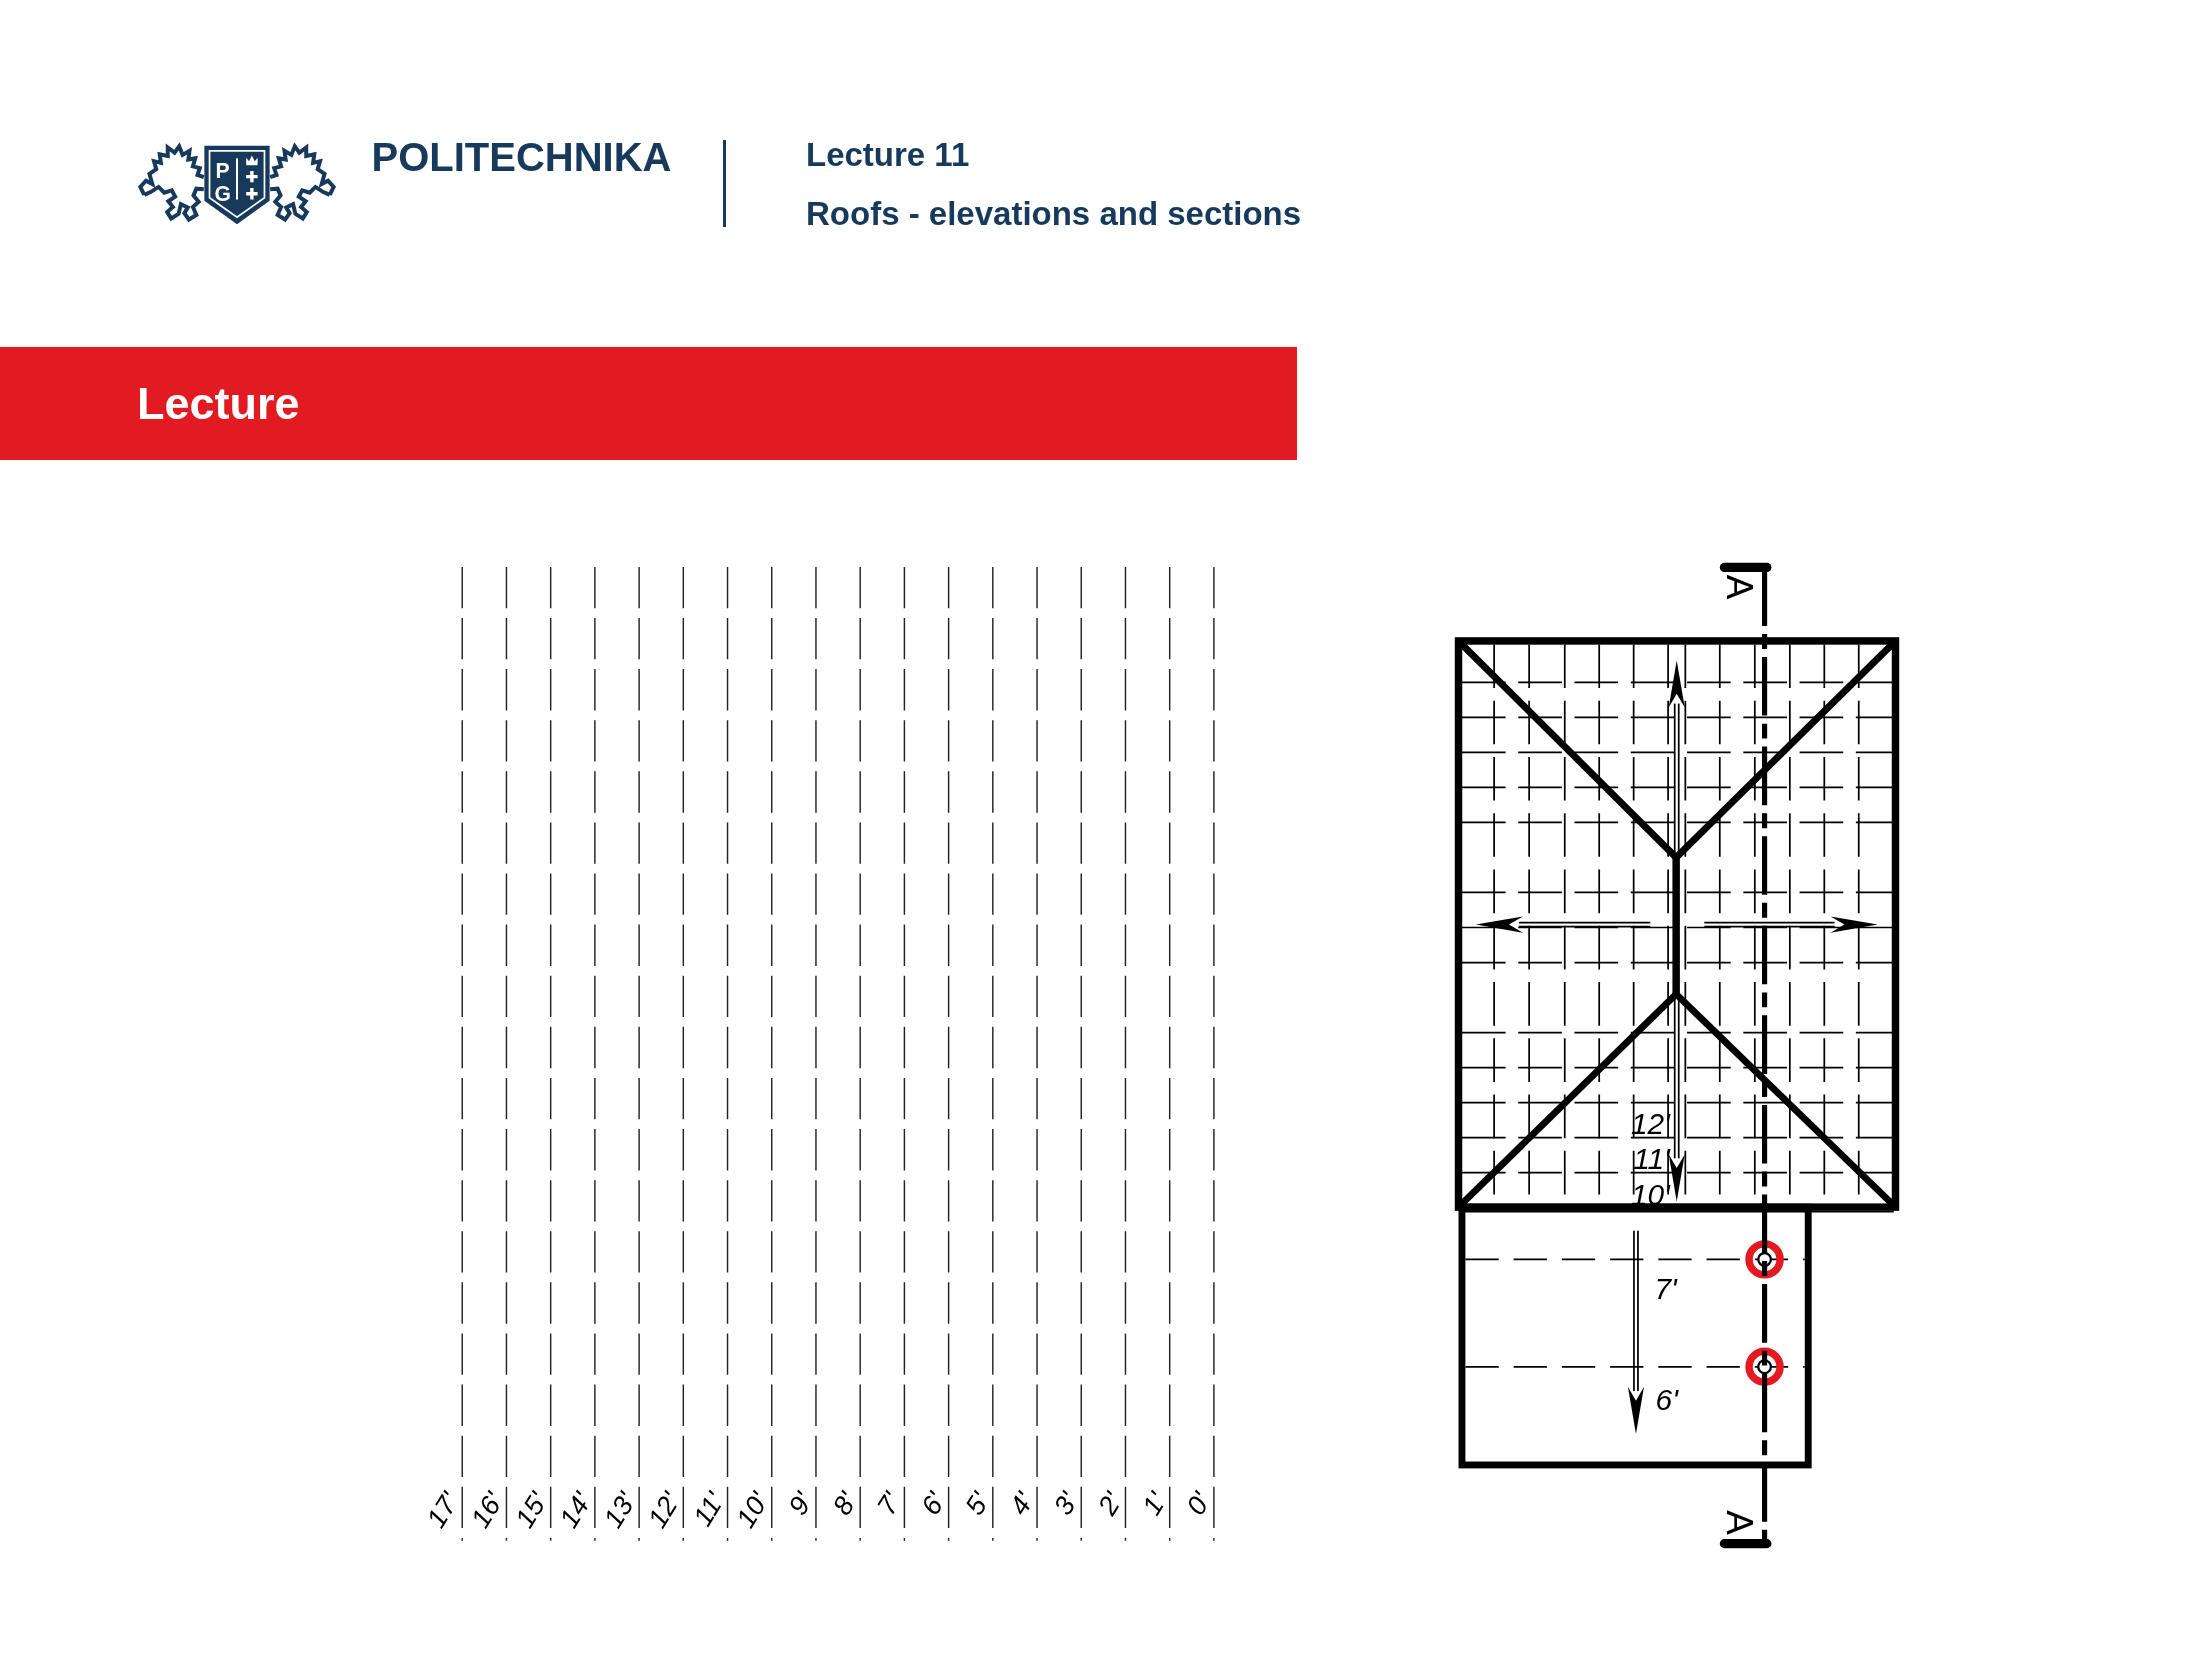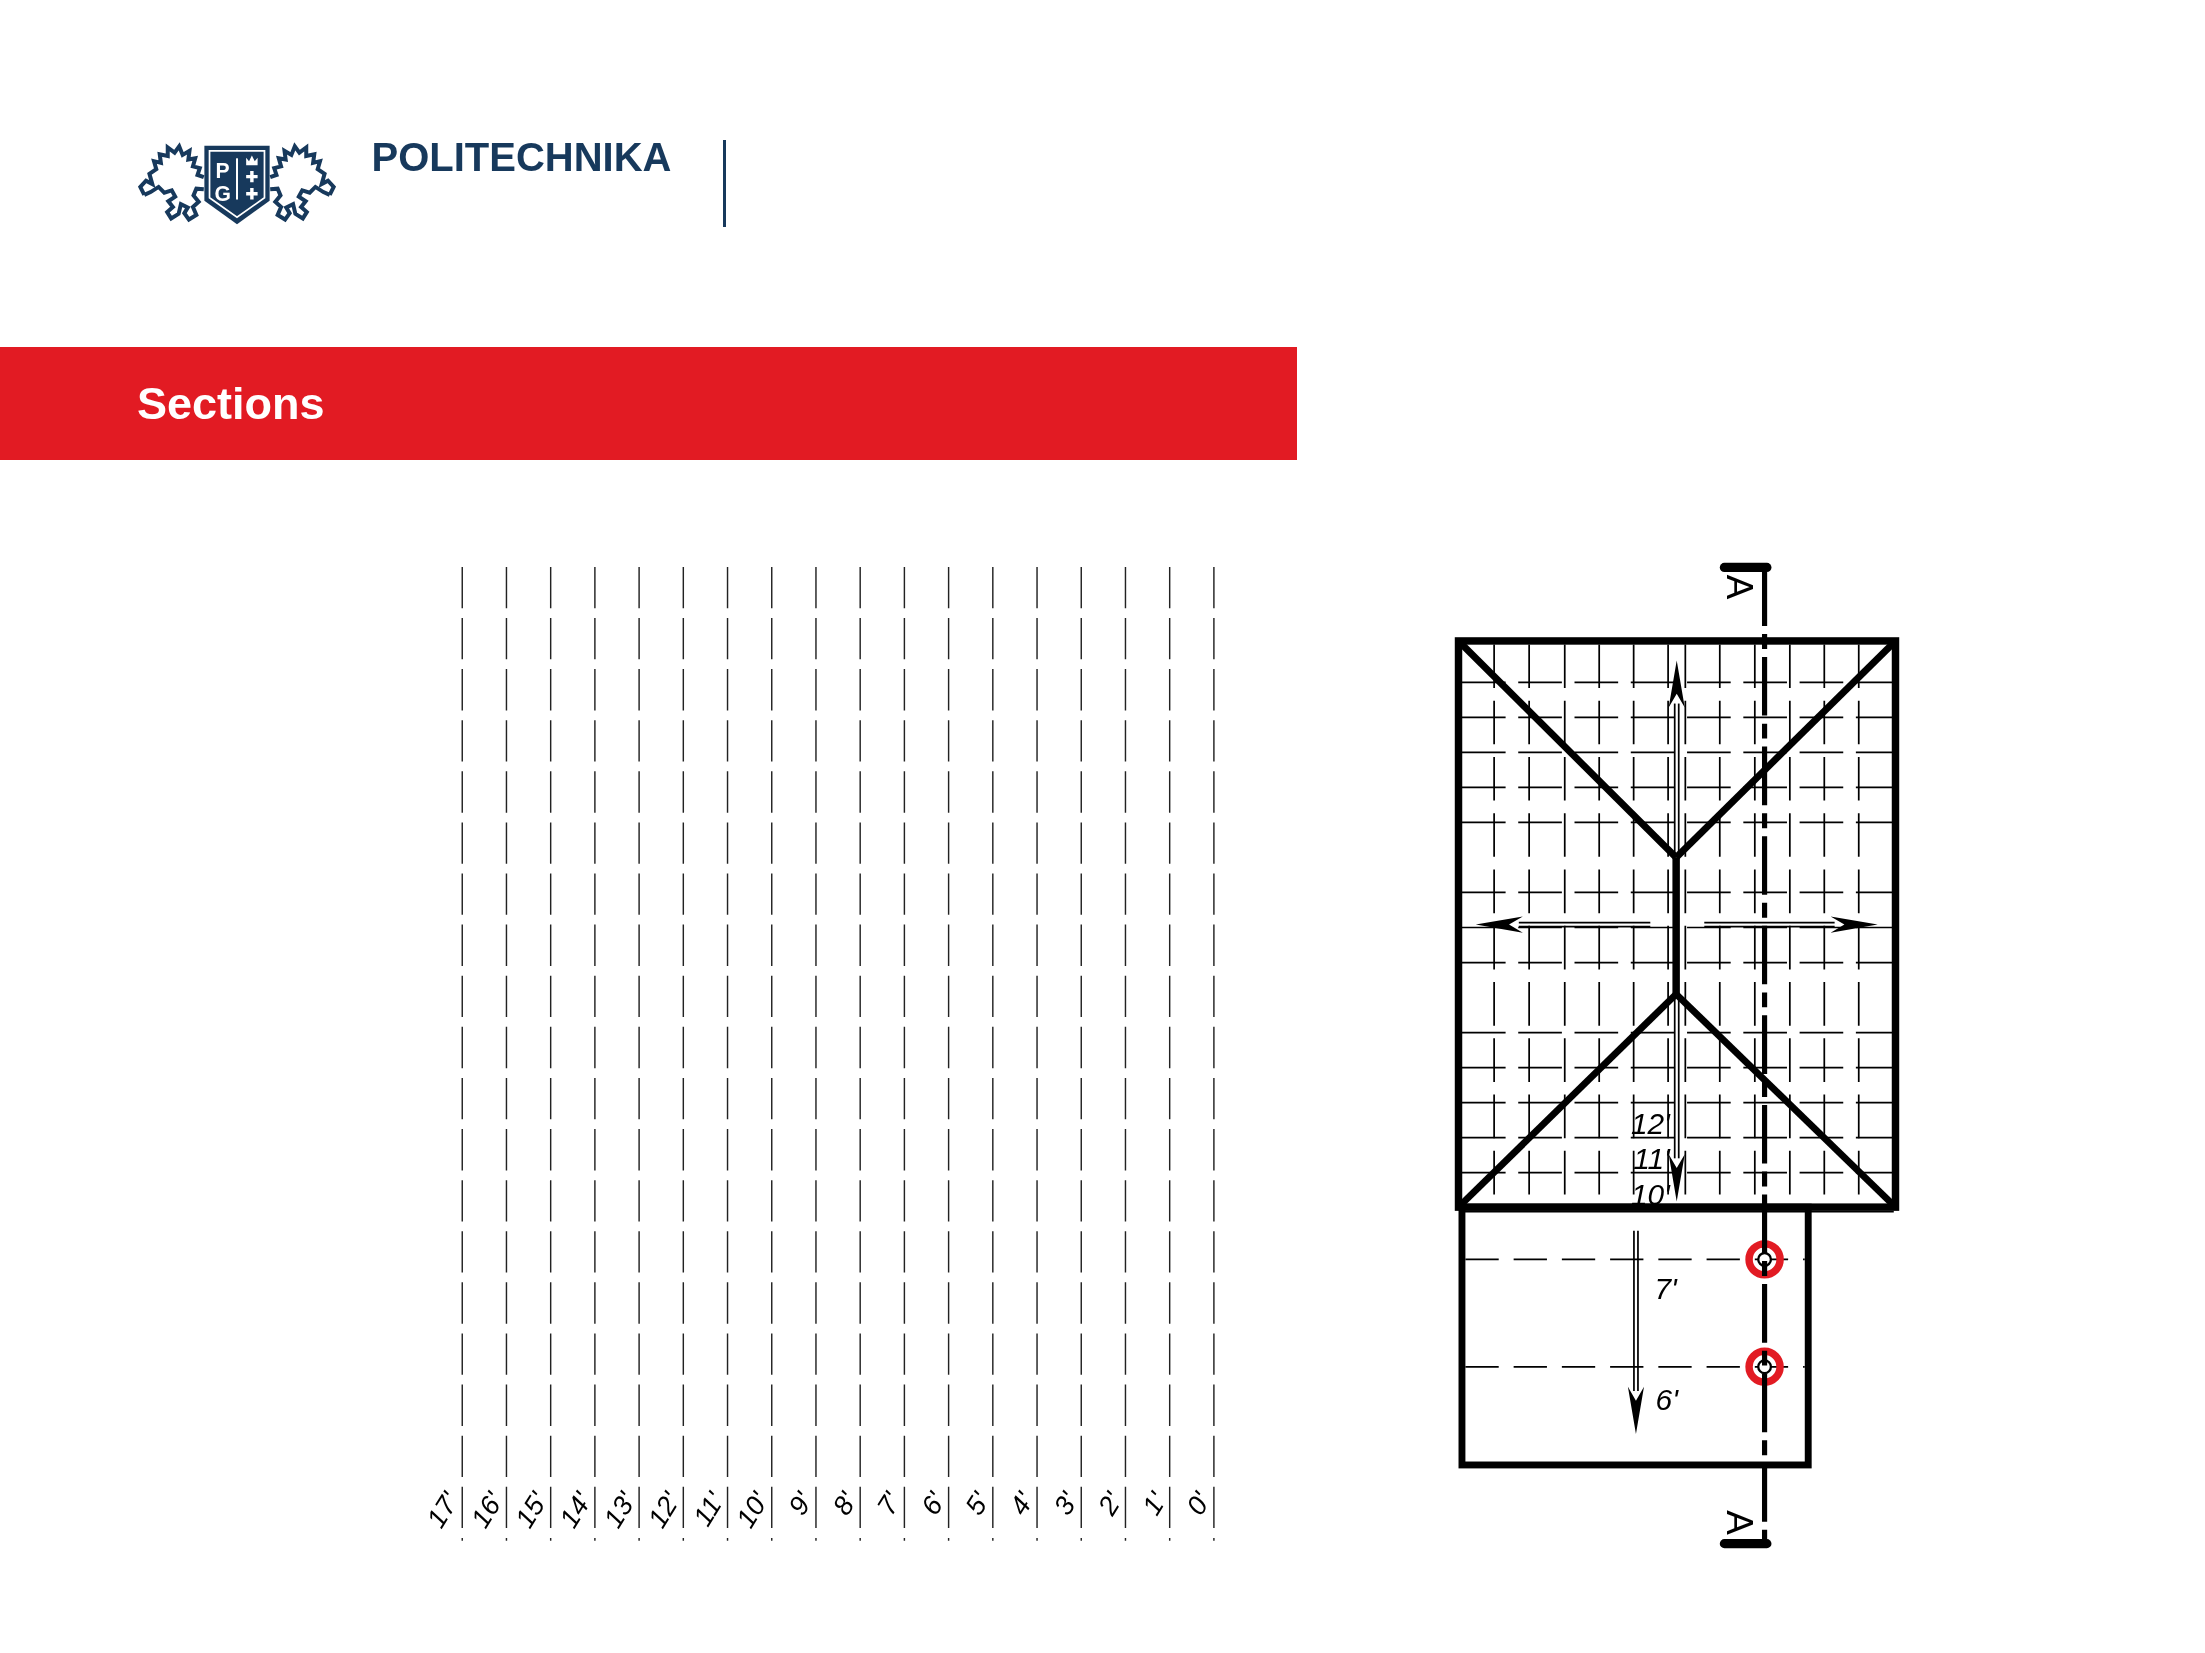--- a/index.html
+++ b/index.html
@@ -58,24 +58,28 @@
       </g>
     </g>
   </svg>
 
   <div id="brand" class="abs">
     <div>POLITECHNIKA</div>
   </div>
 
   <div id="hdr-divider" class="abs"></div>
 
+  <div id="lecture" class="abs">
+    <div class="l1">Lecture 11</div>
+    <div class="l2">Roofs - elevations and sections</div>
+  </div>
 </div>
 
 <div id="banner" class="abs">
-  <div class="t">Sections</div>
+  <div class="t">Lecture</div>
 </div>
 
 <svg id="drawing" class="abs" viewBox="0 0 3840 2880">
     <g>
       <line x1="805" y1="987" x2="805" y2="2683" stroke="#222222" stroke-width="2.5" stroke-dasharray="72 17"></line>
       <text transform="translate(801,2612) rotate(-58)" text-anchor="end" font-size="47" font-style="italic" fill="#000000">17'</text>
       <line x1="882" y1="987" x2="882" y2="2683" stroke="#222222" stroke-width="2.5" stroke-dasharray="72 17"></line>
       <text transform="translate(878,2612) rotate(-58)" text-anchor="end" font-size="47" font-style="italic" fill="#000000">16'</text>
       <line x1="959" y1="987" x2="959" y2="2683" stroke="#222222" stroke-width="2.5" stroke-dasharray="72 17"></line>
       <text transform="translate(955,2612) rotate(-58)" text-anchor="end" font-size="47" font-style="italic" fill="#000000">15'</text>

